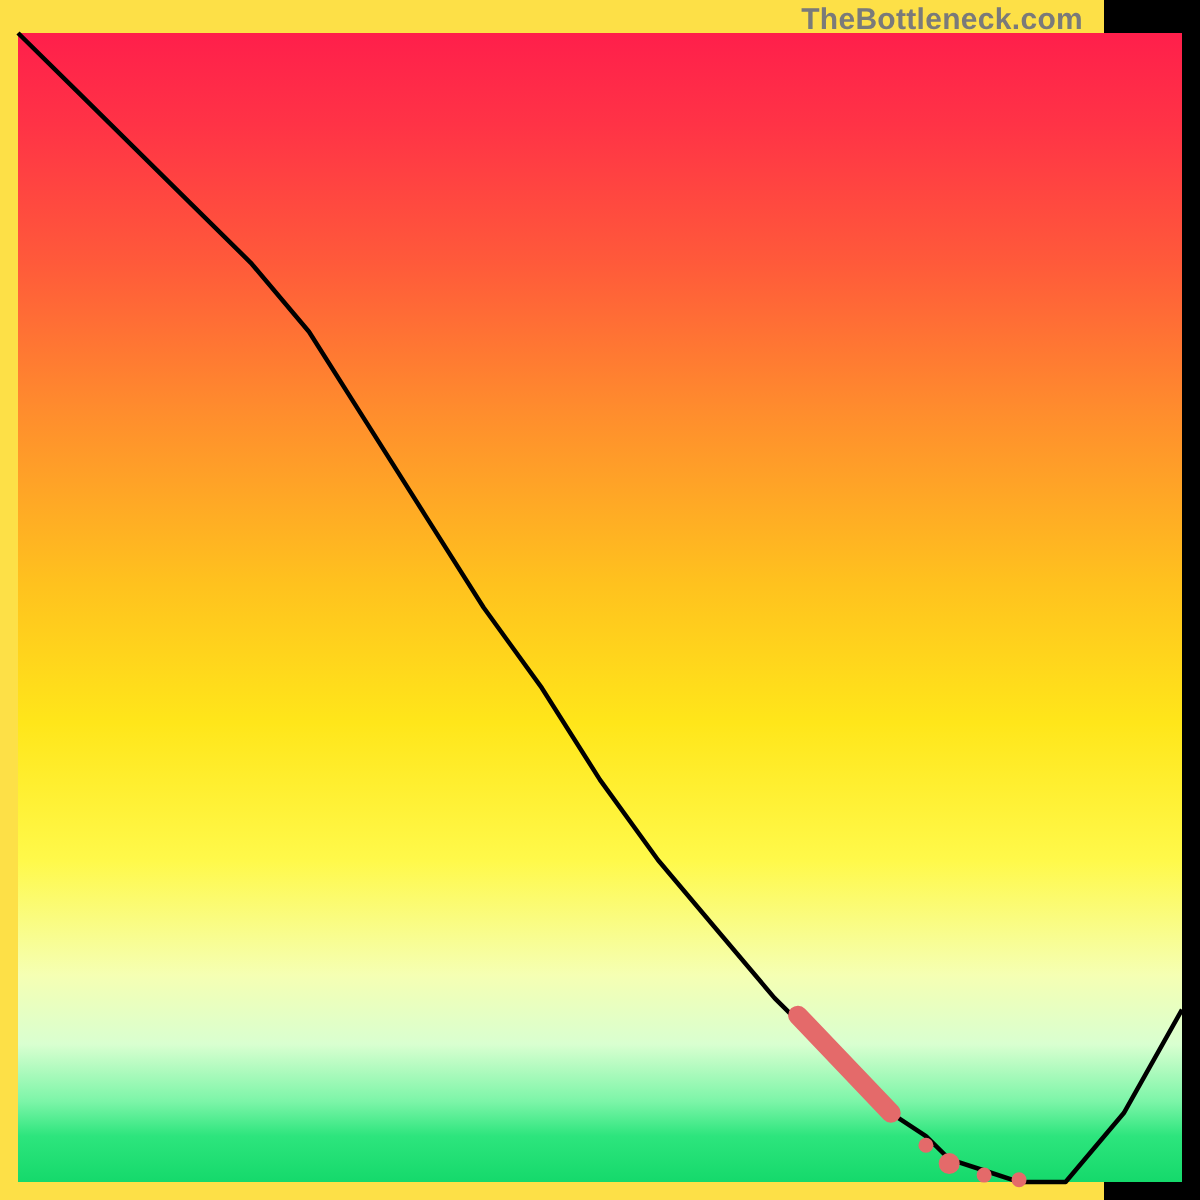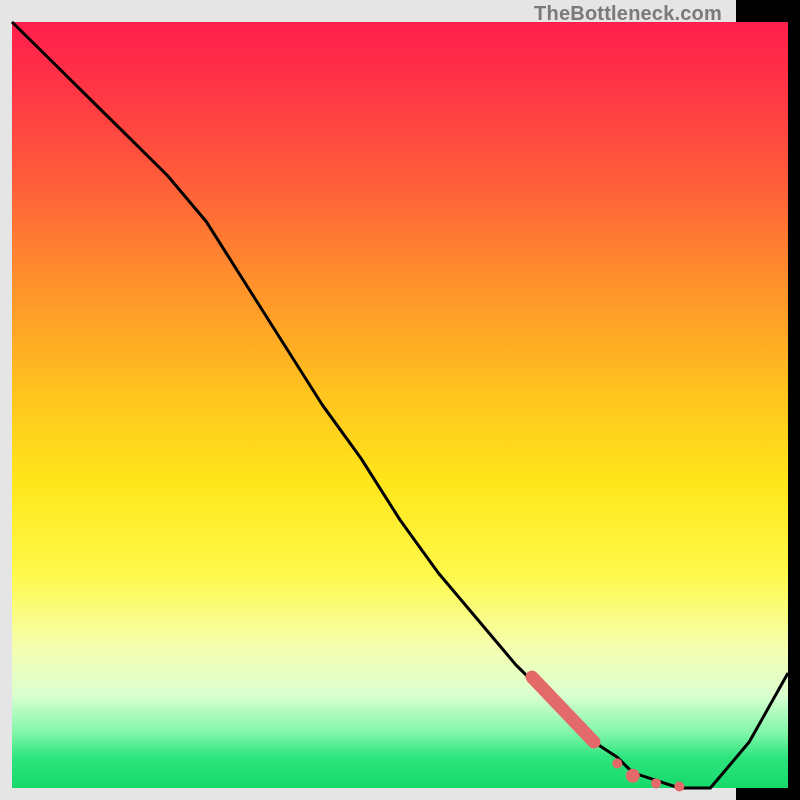--- a/index.html
+++ b/index.html
@@ -1,21 +1,21 @@
 <!DOCTYPE html>
 <html><head>
 <meta charset="utf-8">
 <style>
   * { margin: 0; padding: 0; box-sizing: border-box; }
   html, body { width: 800px; height: 800px; overflow: hidden; background: #000; }
   .frame {
     position: relative;
     width: 736px;
     height: 800px;
-    background: #e5e5e5;
+    background: #fde047;
   }
   .plot-area {
     position: absolute;
     left: 12px;
     top: 22px;
     width: 776px;
     height: 766px;
     background: linear-gradient(to bottom,
       #ff1f4b 0%,
       #ff3346 8%,

